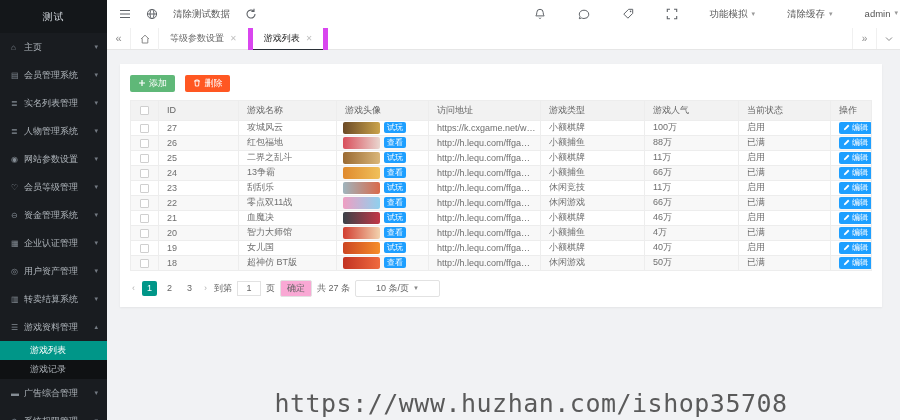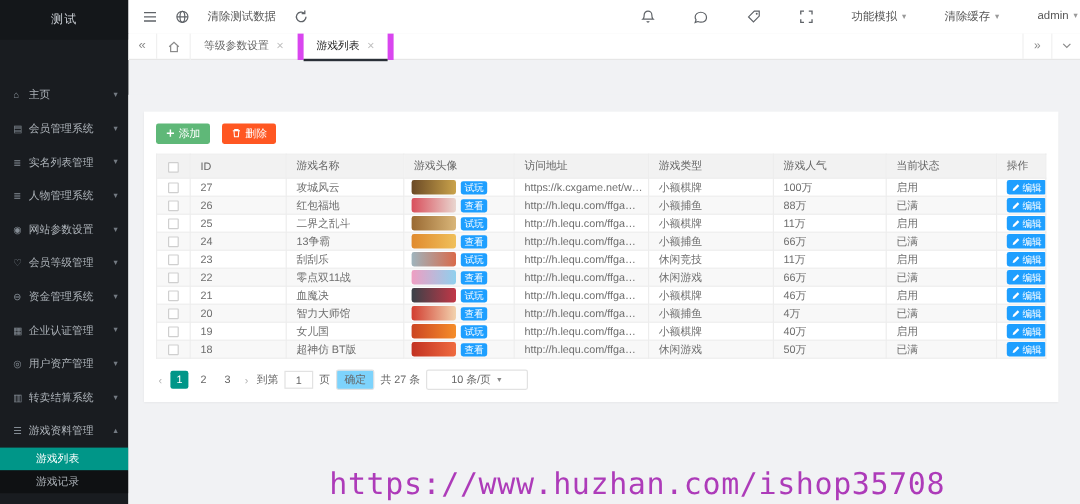--- a/index.html
+++ b/index.html
@@ -2,21 +2,21 @@
 <html><head>
 <meta charset="utf-8">
 <style>
   * { margin:0; padding:0; box-sizing:border-box; }
   html,body { width:900px; height:420px; overflow:hidden; }
   body { font-family:"Liberation Sans", sans-serif; background:#f1f2f4; }
 
   .app { display:flex; width:900px; height:420px; }
 
   
-  .sidebar { width:107px; height:420px; background:#191c20; flex:none; display:flex; flex-direction:column;gap:32px; }
+  .sidebar { width:107px; height:420px; background:#191c20; flex:none; display:flex; flex-direction:column; }
   .logo { height:33px; line-height:33px; text-align:center; color:#cdd2d8; font-size:10px; background:#14171a; letter-spacing:1px; }
   .menu-item { height:28px; display:flex; align-items:center; padding:0 9px 0 11px; color:#aeb4ba; font-size:9px; cursor:pointer; }
   .mi-icon { width:13px; font-size:8px; color:#848c94; flex:none; }
   .mi-label { flex:1; overflow:hidden; white-space:nowrap; }
   .mi-caret { font-size:7px; color:#747b83; }
   .menu-sub { height:19px; line-height:19px; padding-left:30px; font-size:9px; color:#abb1b7; background:#0f1113; cursor:pointer; }
   .menu-sub.active { background:#009688; color:#ffffff; }
 
   
   .main { flex:1; display:flex; flex-direction:column; min-width:0; }
@@ -32,21 +32,21 @@
   .tabbar { height:22px; background:#fff; border-bottom:1px solid #e6e6e6; display:flex; align-items:center; font-size:9px; color:#666; flex:none; }
   .tab-ctrl { width:24px; text-align:center; color:#8a8a8a; font-size:11px; border-right:1px solid #f0f0f0; cursor:pointer; line-height:21px; }
   .tab-home { width:28px; display:flex; justify-content:center; border-right:1px solid #f0f0f0; height:22px; align-items:center; cursor:pointer; }
   .tab { position:relative; height:22px; display:flex; align-items:center; gap:6px; padding:0 11px; cursor:pointer; border-right:5px solid #d946ef; }
   .tab .close { color:#c0c0c0; font-size:8px; }
   .tab.active { color:#1f1f1f; }
   .tab.active::after { content:""; position:absolute; left:0; right:0; bottom:-1px; height:2px; background:#2a3037; }
   .tab-right { margin-left:auto; display:flex; }
   .tab-rbtn { width:24px; text-align:center; color:#8a8a8a; font-size:10px; border-left:1px solid #f0f0f0; line-height:21px; cursor:pointer; }
 
-  .content { flex:1; background:#f1f2f4; position:relative;margin-top:29px; }
+  .content { flex:1; background:#f1f2f4; position:relative; }
 
   .card { position:absolute; left:13px; right:18px; top:14px; background:#fff; padding:9px 10px 10px; box-shadow:0 1px 2px rgba(0,0,0,.06); }
 
   .btn { display:inline-flex; align-items:center; gap:3px; color:#fff; font-size:9px; height:17px; padding:0 8px; border-radius:2px; border:none; cursor:pointer; font-family:inherit; }
   .btn svg { display:block; }
 
   table { width:100%; margin-top:8px; border-collapse:collapse; table-layout:fixed; }
   th, td { border:1px solid #ededed; font-weight:normal; text-align:left; padding:0 4px 0 8px; overflow:hidden; white-space:nowrap; text-overflow:ellipsis; }
   th { background:#f2f2f2; height:20px; font-size:9px; color:#666; }
   td { height:14px; font-size:9px; color:#6e6e6e; }
@@ -56,26 +56,26 @@
   .cell-avatar { display:flex; align-items:center; gap:4px; height:14px; }
   .thumb { width:37px; height:12px; border-radius:2px; flex:none; }
   .mini-badge { background:#1E9FFF; color:#fff; font-size:8px; line-height:11px; padding:0 3px; border-radius:2px; cursor:pointer; flex:none; }
   .edit-btn { display:inline-flex; align-items:center; gap:2px; background:#1E9FFF; color:#fff; font-size:8px; height:12px; padding:0 4px; border-radius:2px; border:none; cursor:pointer; font-family:inherit; }
 
   .pagination { display:flex; align-items:center; gap:5px; margin-top:9px; font-size:9px; color:#666; }
   .pg-arrow { color:#b3b3b3; padding:0 2px; cursor:pointer; }
   .pg-num { min-width:15px; height:15px; line-height:15px; text-align:center; border-radius:2px; cursor:pointer; }
   .pg-num.active { background:#009688; color:#fff; }
   .pg-input { width:24px; height:15px; border:1px solid #e2e2e2; text-align:center; font-size:9px; font-family:inherit; color:#666; }
-  .pg-btn { height:17px; border:1px solid #e2e2e2; background:#7dd3fc; font-size:9px; padding:0 6px; border-radius:2px; color:#666; cursor:pointer; font-family:inherit; }
+  .pg-btn { height:17px; border:1px solid #e2e2e2; background:#f9a8d4; font-size:9px; padding:0 6px; border-radius:2px; color:#666; cursor:pointer; font-family:inherit; }
   .pg-size { height:17px; border:1px solid #e2e2e2; display:flex; align-items:center; gap:4px; padding:0 20px; border-radius:2px; cursor:pointer; }
   .pg-size .caret { font-size:6px; color:#888; }
 
   .watermark { position:absolute; left:55px; right:0; bottom:2px; text-align:center;
-    font-family:"DejaVu Sans Mono", monospace; font-size:25px; color:#a21caf; opacity:.85;
+    font-family:"DejaVu Sans Mono", monospace; font-size:25px; color:#404040; opacity:.85;
     letter-spacing:.5px; pointer-events:none; white-space:nowrap; }
 </style>
 </head>
 <body>
 
 <div class="app">
 
   <aside class="sidebar" style="background: rgb(25, 28, 32);">
     <div class="logo">测试</div>
     <nav id="side-menu">

